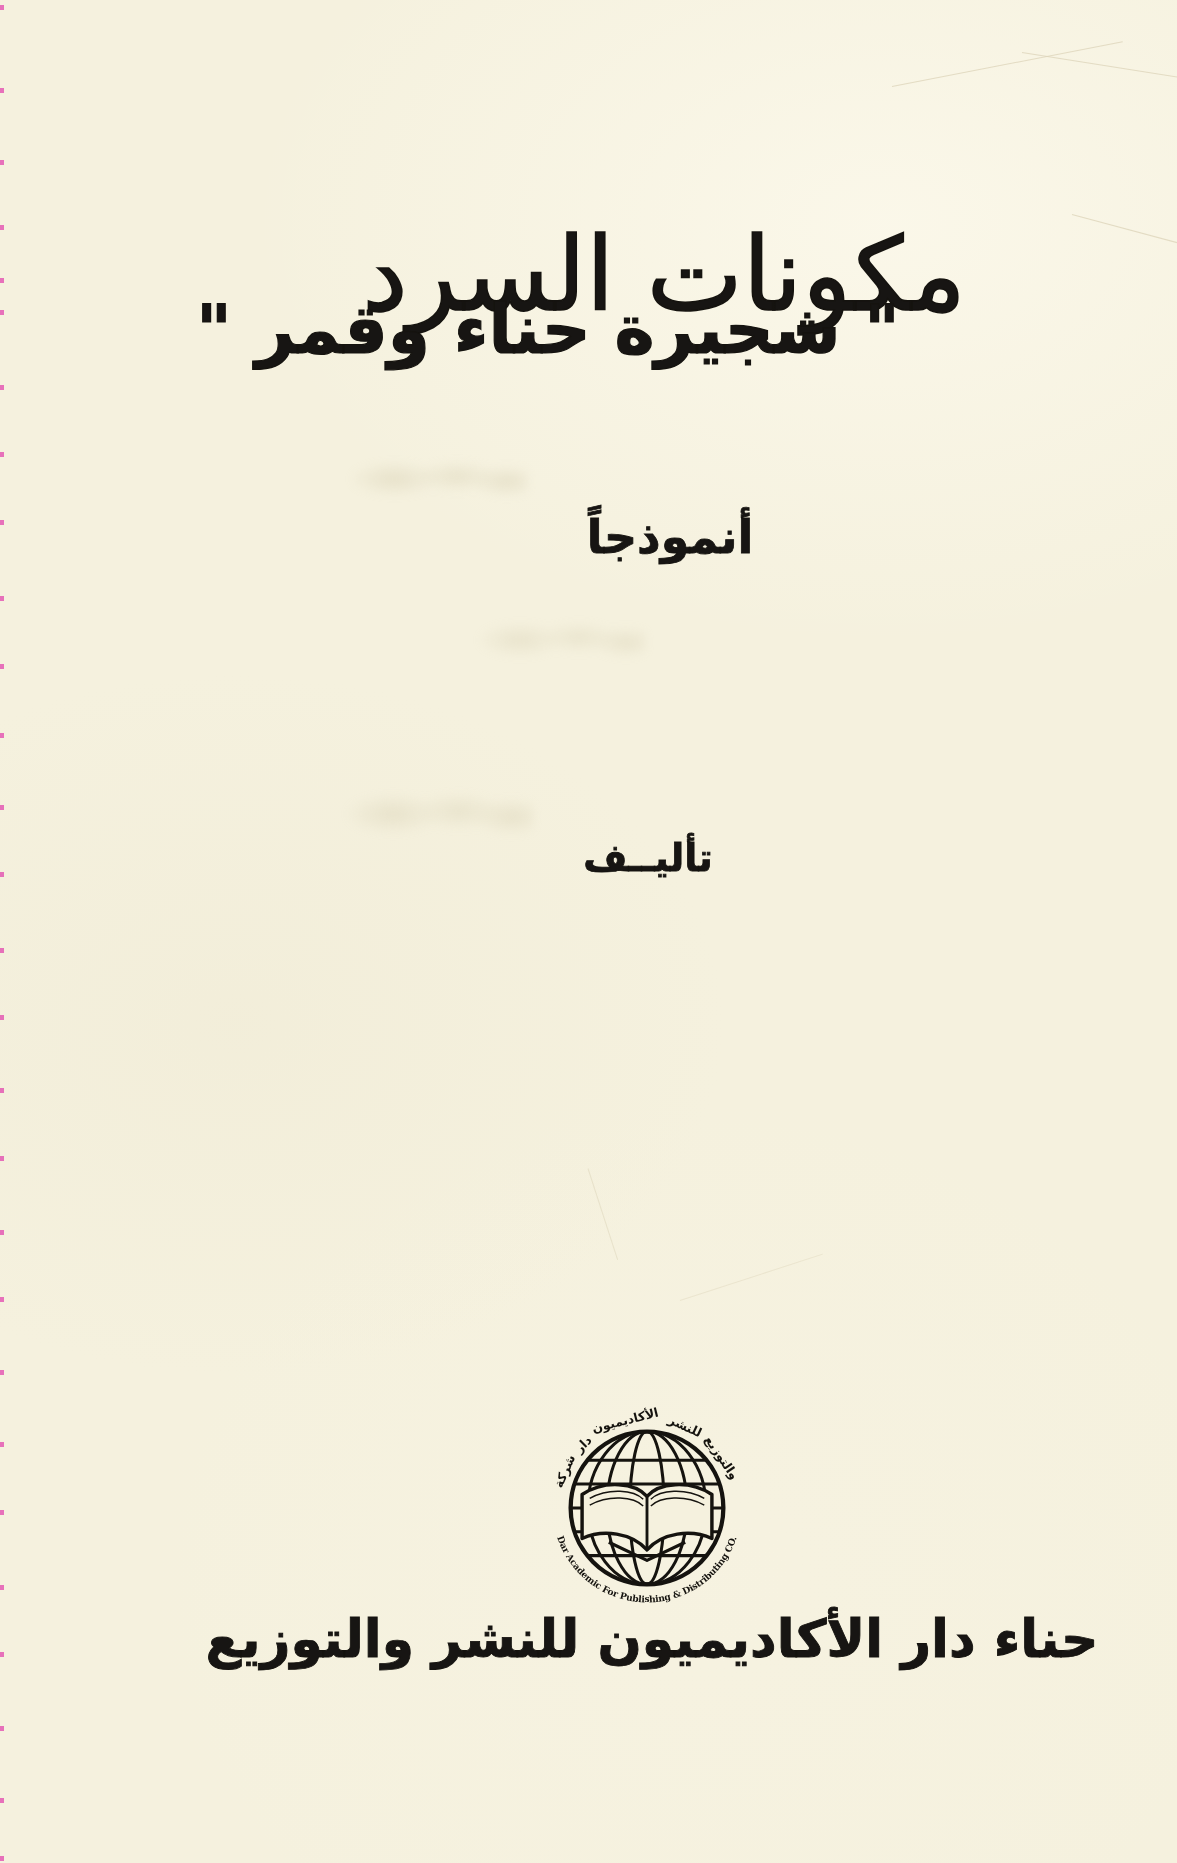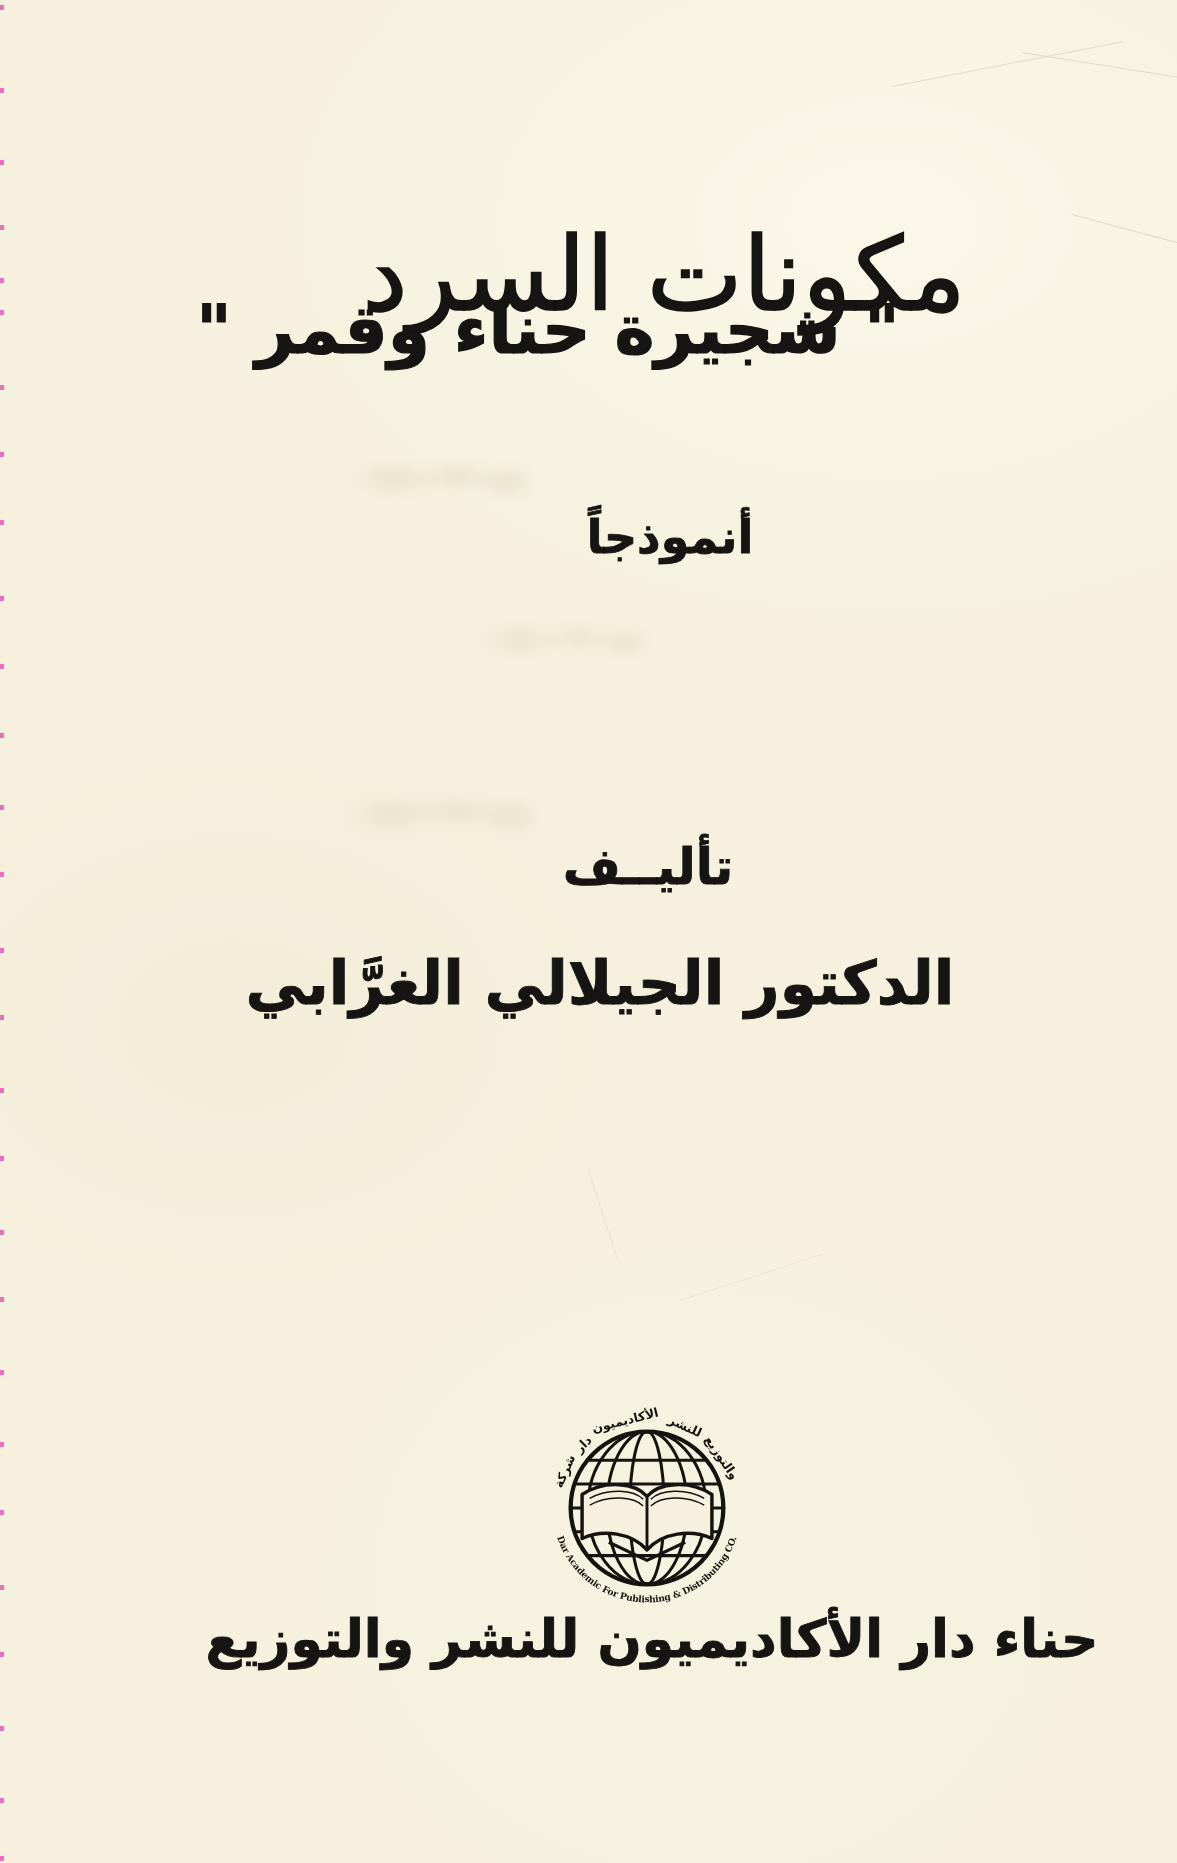--- a/index.html
+++ b/index.html
@@ -30,21 +30,21 @@
     font-size:68px;font-weight:bold;line-height:1.4;
     -webkit-text-stroke:1.2px #15130f;
   }
   .subtitle-note{
     top:462px;left:670px;
     font-size:46px;font-weight:bold;line-height:1.5;margin-top:41px;
     -webkit-text-stroke:.8px #15130f;
   }
   .byline-label{
     top:830px;left:648px;
-    font-size:50px;font-weight:bold;line-height:1.5;
+    font-size:38px;font-weight:bold;line-height:1.5;
     -webkit-text-stroke:.8px #15130f;
   }
   .author-name{
     top:938px;left:600px;
     font-size:60px;font-weight:bold;line-height:1.5;
     -webkit-text-stroke:.9px #15130f;
   }
   .publisher-name{
     top:1600px;left:652px;
     font-size:52px;font-weight:bold;line-height:1.5;
@@ -123,21 +123,20 @@
     </div>
 
   <h1 class="arabic book-title" dir="rtl">مكونات السرد</h1>
 
   <div class="arabic book-subtitle" dir="rtl">" شجيرة حناء وقمر "</div>
 
   <div class="arabic subtitle-note" dir="rtl">أنموذجاً</div>
 
   <div class="arabic byline-label" dir="rtl">تأليــف</div>
 
-  <div class="arabic author-name" dir="rtl">الدكتور الجيلالي الغرَّابي</div>
 
   <div class="logo-wrap">
     <svg viewBox="0 0 220 224" width="210" height="216">
       <g stroke="#15130f" fill="none">
         <circle cx="110" cy="114" r="80" stroke-width="4.5"></circle>
         <ellipse cx="110" cy="114" rx="62" ry="80" stroke-width="3.2"></ellipse>
         <ellipse cx="110" cy="114" rx="42" ry="80" stroke-width="3.2"></ellipse>
         <ellipse cx="110" cy="114" rx="18" ry="80" stroke-width="3.2"></ellipse>
         <line x1="47.6" y1="64" x2="172.4" y2="64" stroke-width="3.2"></line>
         <line x1="34" y1="89" x2="186" y2="89" stroke-width="3.2"></line>

